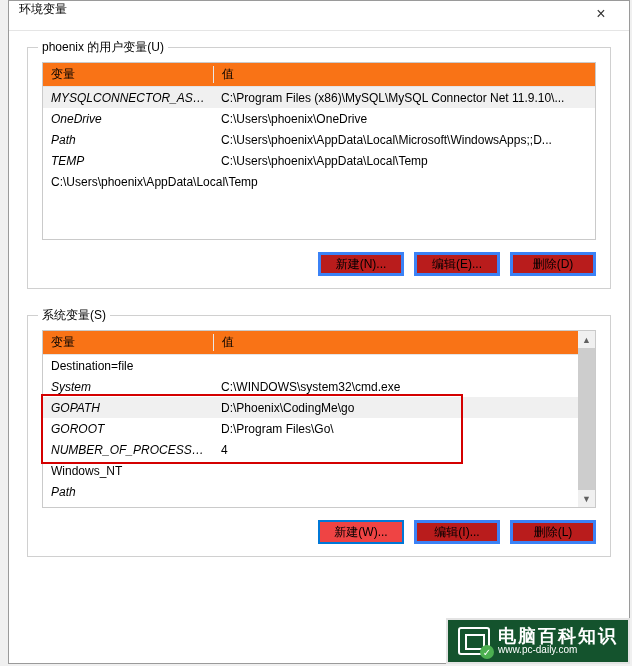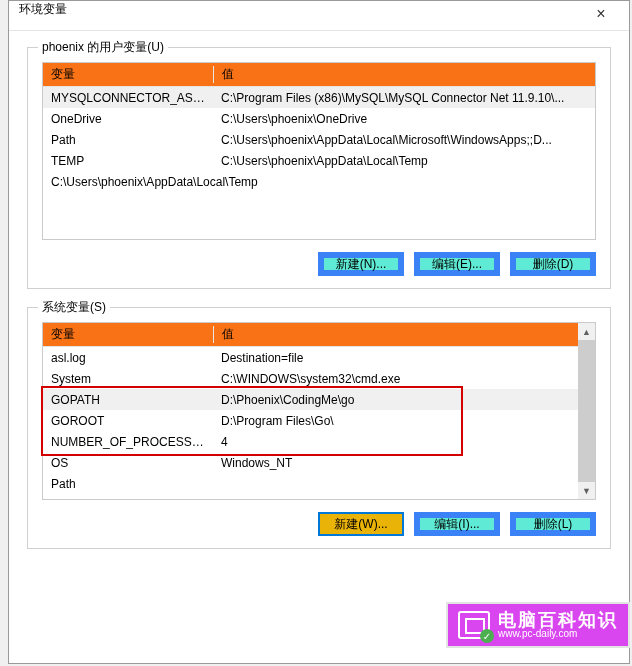--- a/index.html
+++ b/index.html
@@ -1,42 +1,42 @@
 <!DOCTYPE html>
 <html><head>
   <meta charset="utf-8">
   <style>
     * { box-sizing: border-box; margin: 0; padding: 0; }
     body { font-family: "Microsoft YaHei", "Segoe UI", Tahoma, sans-serif; font-size: 12px; background: #f0f0f0; width: 632px; height: 666px; position: relative; }
     .shadow-strip { position: absolute; left: 0; top: 0; width: 8px; height: 100%; background: repeating-linear-gradient(0deg, #ccc 0 20px, #eee 20 40px); }
     .dialog { position: absolute; left: 8px; top: 0; right: 2px; bottom: 2px; background: #fff; border: 1px solid #9a9a9a; display: flex; flex-direction: column; }
     .titlebar { display: flex; justify-content: space-between; height: 30px; padding: 0 8px 4px 10px; background: #fff; border-bottom: 1px solid #e5e5e5; }
     .close-btn { width: 40px; height: 26px; display: flex; align-items: center; justify-content: center; font-size: 16px; color: #333; cursor: pointer; }
-    .body { padding: 16px 18px; display: flex; flex-direction: column; gap: 18px; }
+    .body { padding: 16px 18px; display: flex; flex-direction: column; gap: 26px; }
     .groupbox { border: 1px solid #d0d0d0; padding: 14px 14px 12px 14px; position: relative; }
     .groupbox-title { position: absolute; top: -9px; left: 10px; background: #fff; padding: 0 4px; font-size: 12px; }
     .table-wrap { border: 1px solid #cacaca; height: 178px; overflow: hidden; position: relative; }
     .table-head { display: flex; background: #f97316; border-bottom: 1px solid #e4e4e4; font-size: 12px; height: 24px; align-items: center; }
     .col-var { width: 170px; padding: 0 8px; }
     .col-val { flex: 1; padding: 0 8px; border-left: 1px solid #e8e8e8; }
     .tbl-body { }
     .tbl-row { display: flex; height: 21px; align-items: center; font-size: 12px; }
-    .tbl-row .cell-var { width: 170px; padding: 0 8px; white-space: nowrap; overflow: hidden; text-overflow: ellipsis; }
+    .tbl-row .cell-var { width: 170px; padding: 0 8px; white-space: nowrap; overflow: hidden; text-overflow: ellipsis; font-style: italic; }
     .tbl-row .cell-val { flex: 1; padding: 0 8px; white-space: nowrap; overflow: hidden; text-overflow: ellipsis; }
     .tbl-row.selected { background: #f0f0f0; }
     .btn-row { display: flex; justify-content: flex-end; gap: 10px; margin-top: 12px; }
-    .btn { min-width: 86px; height: 24px; border: 6px solid #3b82f6; background: #5eead4; font-size: 12px; display: flex; align-items: center; justify-content: center; cursor: pointer; }
-    .btn.primary { border: 2px solid #0078d7; background: #eab308; }
+    .btn { min-width: 86px; height: 24px; border: 3px solid #3b82f6; background: #b91c1c; font-size: 12px; display: flex; align-items: center; justify-content: center; cursor: pointer; }
+    .btn.primary { border: 2px solid #0078d7; background: #ef4444; }
     .scrollbar { width: 17px; background: #f0f0f0; display: flex; flex-direction: column; justify-content: space-between; }
     .scroll-arrow { height: 17px; display: flex; align-items: center; justify-content: center; color: #606060; font-size: 9px; }
     .scroll-thumb { flex: 1; background: #cdcdcd; margin: 0; }
     .sys-table-wrap { border: 1px solid #cacaca; height: 178px; display: flex; position: relative; }
     .sys-tbl-body { flex: 1; overflow: hidden; }
     .highlight-box { position: absolute; border: 2px solid #d40000; pointer-events: none; }
-    .watermark { position: absolute; right: 2px; bottom: 18px; background: #d946ef; color: #fff; display: flex; align-items: center; padding: 4px 10px; border: 2px solid #e3e3e3; font-size: 13px; height: 46px; }
+    .watermark { position: absolute; right: 2px; bottom: 2px; background: #14532d; color: #fff; display: flex; align-items: center; padding: 4px 10px; border: 2px solid #e3e3e3; font-size: 13px; height: 46px; }
     .wm-icon { width: 32px; height: 28px; border: 2px solid #fff; border-radius: 3px; margin-right: 8px; position: relative; }
     .wm-icon::before { content: ""; position: absolute; left: 5px; top: 5px; width: 16px; height: 12px; border: 2px solid #fff; }
     .wm-icon::after { content: "✓"; position: absolute; right: -6px; bottom: -6px; background: #4caf50; color: #fff; width: 14px; height: 14px; border-radius: 50%; font-size: 10px; display: flex; align-items: center; justify-content: center; }
     .wm-text-main { font-size: 18px; font-weight: bold; letter-spacing: 2px; line-height: 1; }
     .wm-text-sub { font-size: 10px; line-height: 1; }
   </style>
 </head>
 <body>
 
 <div class="shadow-strip"></div>
@@ -88,41 +88,39 @@
     <fieldset class="groupbox">
       <span class="groupbox-title">系统变量(S)</span>
       <div class="sys-table-wrap">
         <div class="sys-tbl-body">
           <div class="table-head">
             <div class="col-var">变量</div>
             <div class="col-val">值</div>
           </div>
           <div class="tbl-body">
             <div class="tbl-row">
-              <div class="cell-var">asl.log</div>
               <div class="cell-val">Destination=file</div>
             </div>
             <div class="tbl-row">
               <div class="cell-var">System</div>
               <div class="cell-val">C:\WINDOWS\system32\cmd.exe</div>
             </div>
             <div class="tbl-row selected">
               <div class="cell-var">GOPATH</div>
               <div class="cell-val">D:\Phoenix\CodingMe\go</div>
             </div>
             <div class="tbl-row">
               <div class="cell-var">GOROOT</div>
               <div class="cell-val">D:\Program Files\Go\</div>
             </div>
             <div class="tbl-row">
               <div class="cell-var">NUMBER_OF_PROCESSORS</div>
               <div class="cell-val">4</div>
             </div>
             <div class="tbl-row">
-              <div class="cell-var">OS</div>
               <div class="cell-val">Windows_NT</div>
             </div>
             <div class="tbl-row">
               <div class="cell-var">Path</div>
             </div>
           </div>
         </div>
         <div class="scrollbar">
           <div class="scroll-arrow">▲</div>
           <div class="scroll-thumb"></div>

